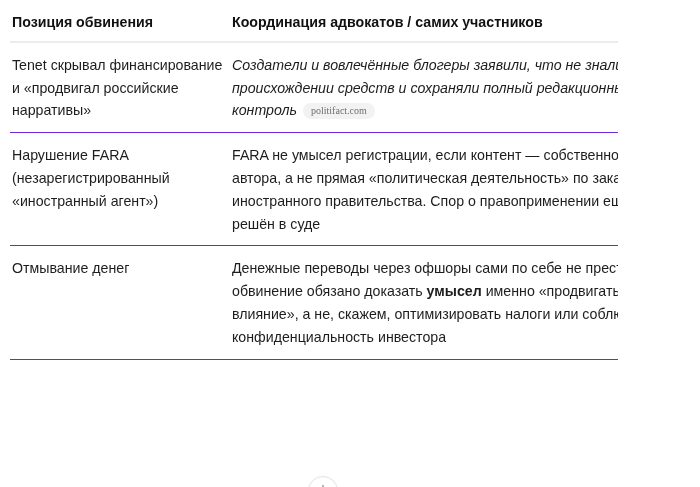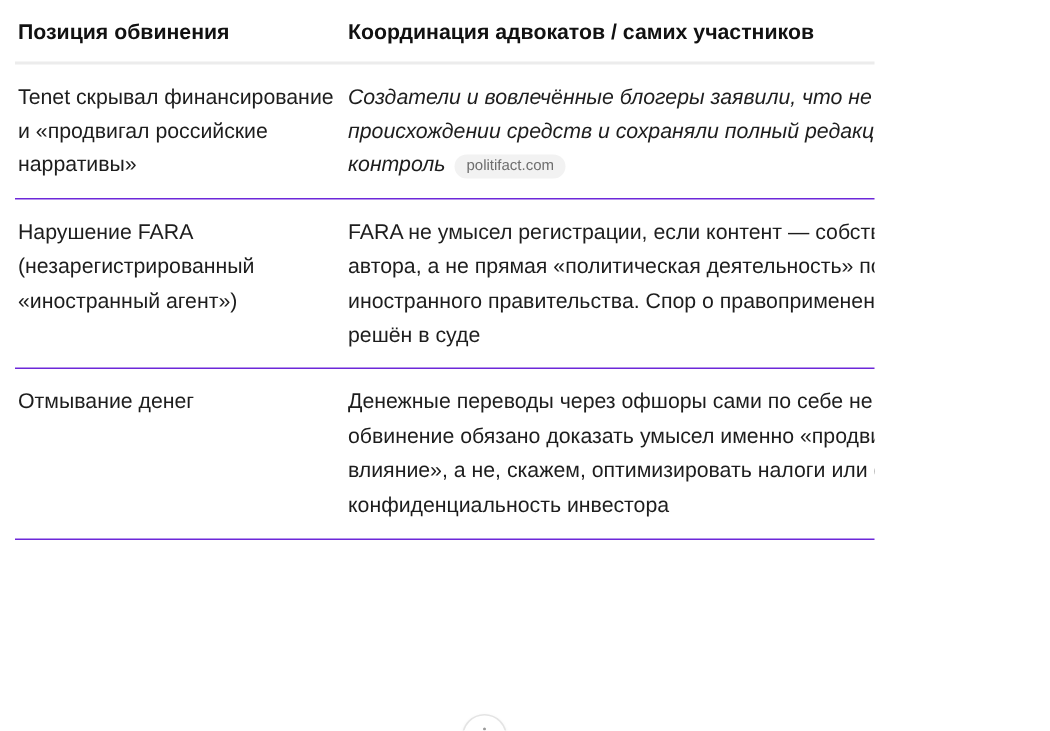--- a/index.html
+++ b/index.html
@@ -10,20 +10,21 @@
     height: 487px;
     overflow: hidden;
     font-family: "Liberation Sans", "DejaVu Sans", sans-serif;
     color: #1a1a1a;
   }
   .wrap {
     position: relative;
     width: 583px;
     height: 487px;
     overflow: hidden;
+    padding-left: 35px;
   }
   table.cmp {
     position: absolute;
     left: 10px;
     top: 0;
     width: 676px;
     border-collapse: collapse;
     font-size: 14.2px;
     line-height: 22.8px;
   }
@@ -38,32 +39,33 @@
   }
   table.cmp td {
     padding: 11px 2px 10px 2px;
     border-bottom: 1px solid #6d28d9;
     vertical-align: top;
     color: #1d1d1d;
   }
   th.c1, td.c1 { width: 216px; padding-right: 0; }
   td.c1 { padding-right: 10px; }
   td.c2 em { font-style: italic; }
-  td.c2 b { font-weight: 400; }
+  td.c2 b { font-weight: 700; }
   .chip {
     display: inline-block;
     background: #f2f2f2;
     color: #6e6e6e;
     font-size: 10px;
     line-height: 16px;
     padding: 0 8px;
     border-radius: 9px;
     margin-left: 6px;
     vertical-align: 1px;
     font-style: normal;
+    font-family: Liberation Serif, serif;
   }
   .scroll-btn {
     position: absolute;
     left: 308px;
     top: 476px;
     width: 28px;
     height: 28px;
     border-radius: 50%;
     border: 1px solid #e4e4e4;
     background: #ffffff;

